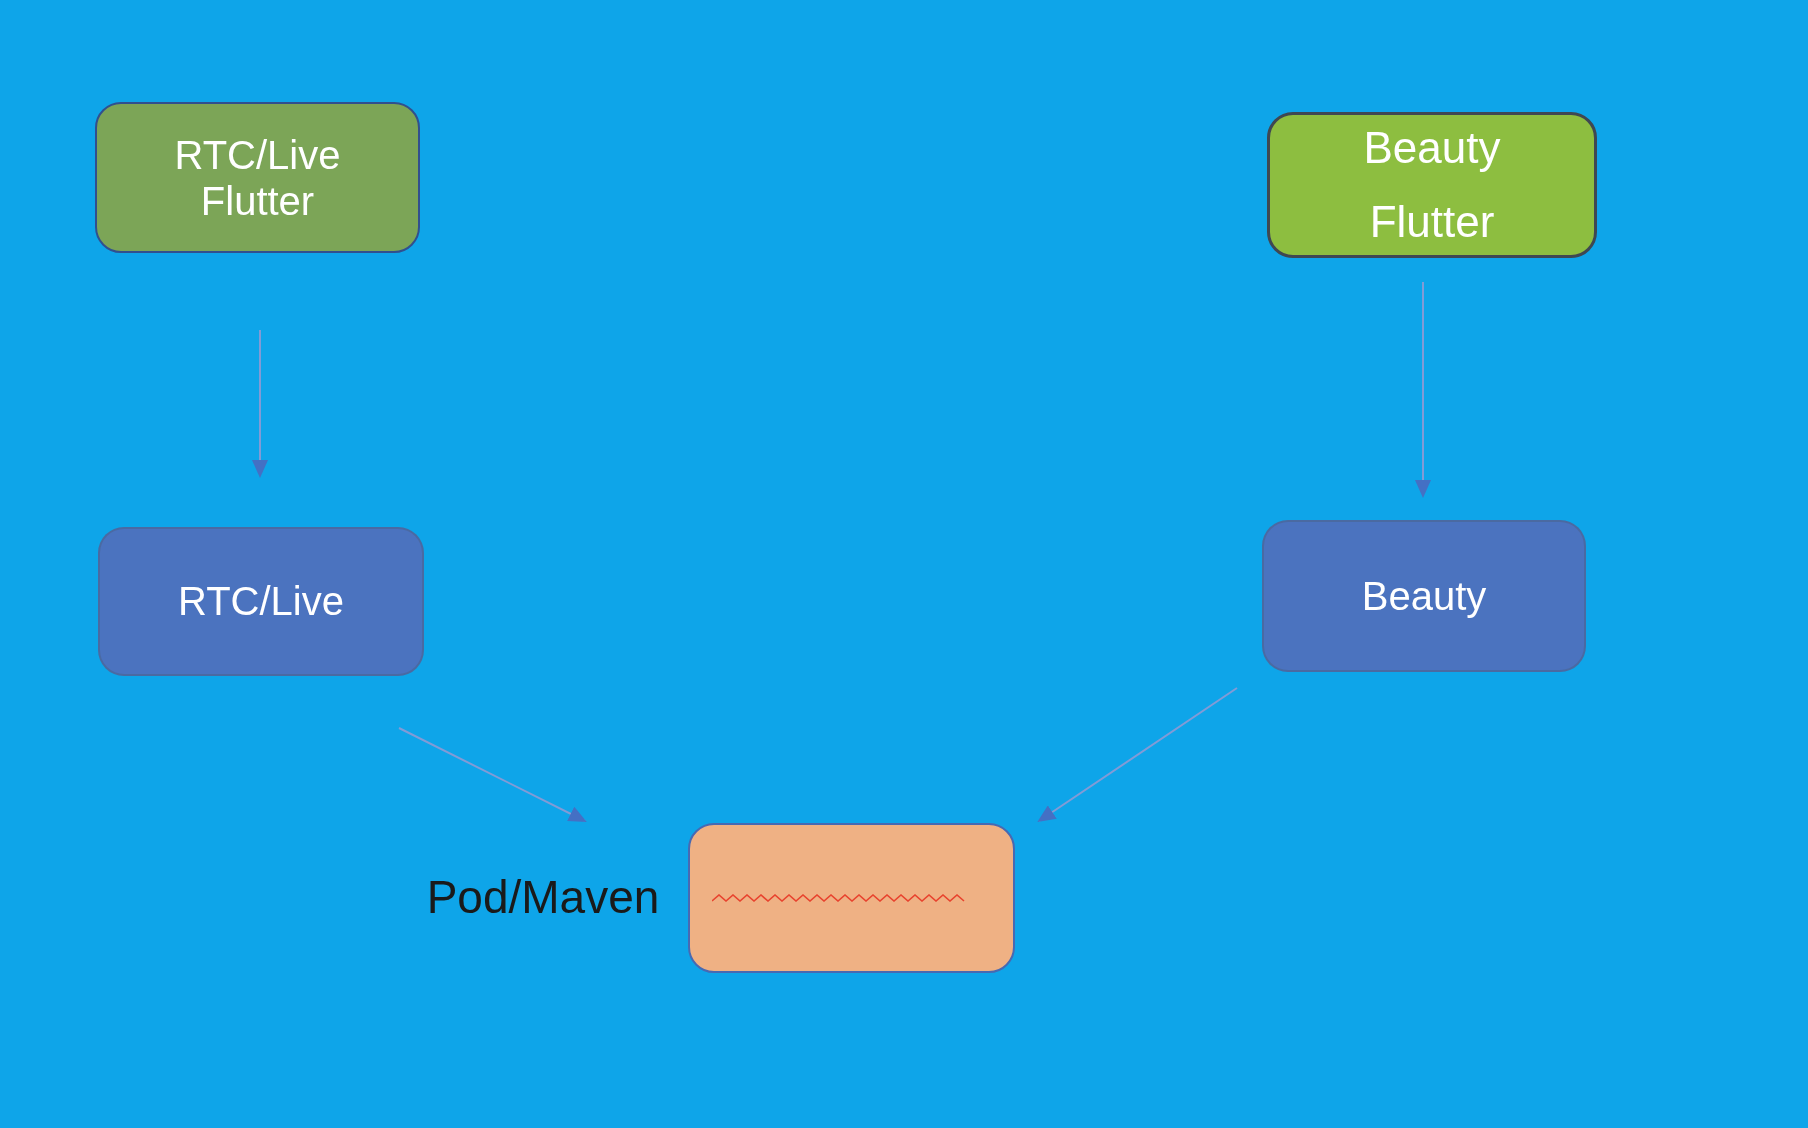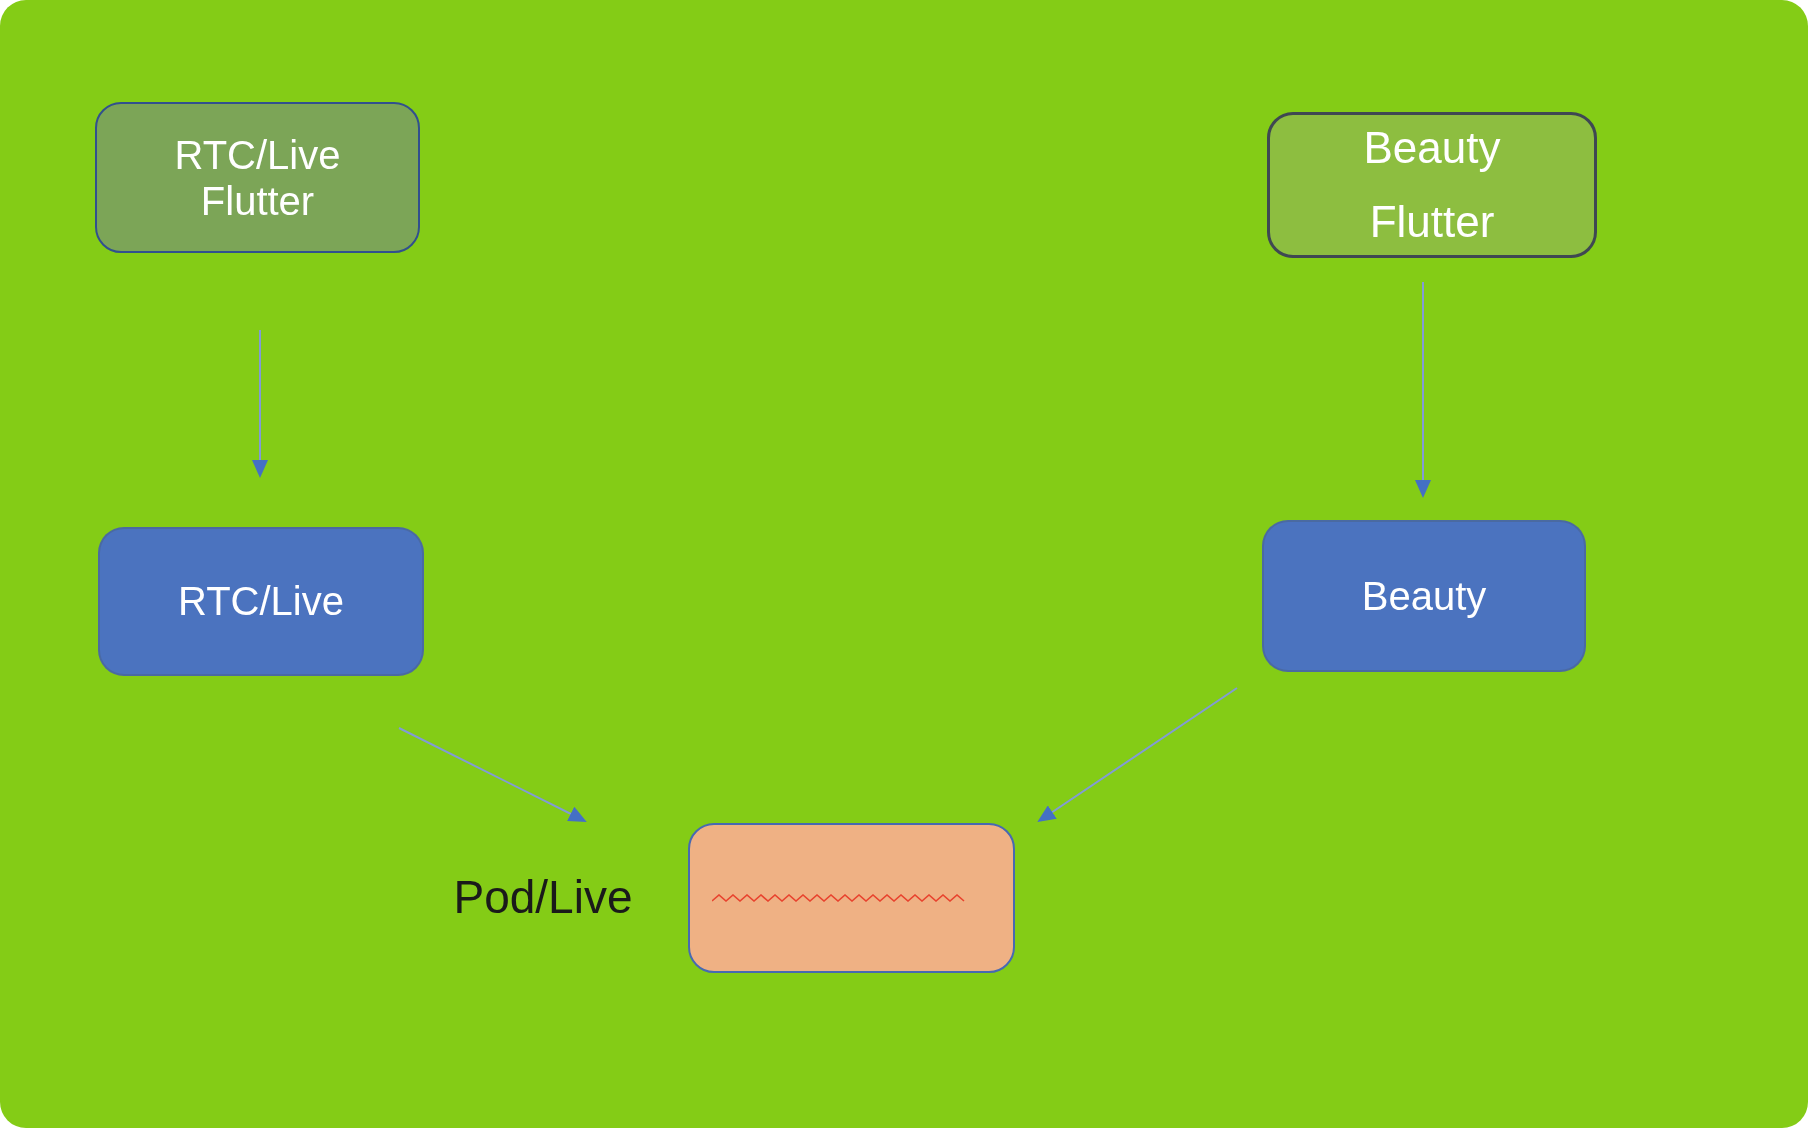--- a/index.html
+++ b/index.html
@@ -4,24 +4,23 @@
 <style>
   html, body {
     margin: 0;
     padding: 0;
     background: #ffffff;
   }
   .canvas {
     position: relative;
     width: 1808px;
     height: 1128px;
-    background: #84cc16;
+    background: #0ea5e9;
     overflow: hidden;
     font-family: "Liberation Sans", sans-serif;
-    border-radius: 26px;
   }
   .arrow-layer {
     position: absolute;
     left: 0; top: 0;
     width: 1808px;
     height: 1128px;
     pointer-events: none;
   }
   .node {
     position: absolute;
@@ -130,15 +129,15 @@
   <div class="node node-beauty">
     <span class="nl">Beauty</span>
   </div>
 
   <div class="node node-beauty-adapter">
     <svg class="squiggle" width="280" height="8" viewBox="0 0 280 8" xmlns="http://www.w3.org/2000/svg">
       <path d="M0 7 l7 -6 7 6 7 -6 7 6 7 -6 7 6 7 -6 7 6 7 -6 7 6 7 -6 7 6 7 -6 7 6 7 -6 7 6 7 -6 7 6 7 -6 7 6 7 -6 7 6 7 -6 7 6 7 -6 7 6 7 -6 7 6 7 -6 7 6 7 -6 7 6 7 -6 7 6 7 -6 7 6" fill="none" stroke="#E8432E" stroke-width="1.6"></path>
     </svg>
   </div>
 
-  <div class="edge-label">Pod/Live</div>
+  <div class="edge-label">Pod/Maven</div>
 
 </div>
 
 </body></html>

